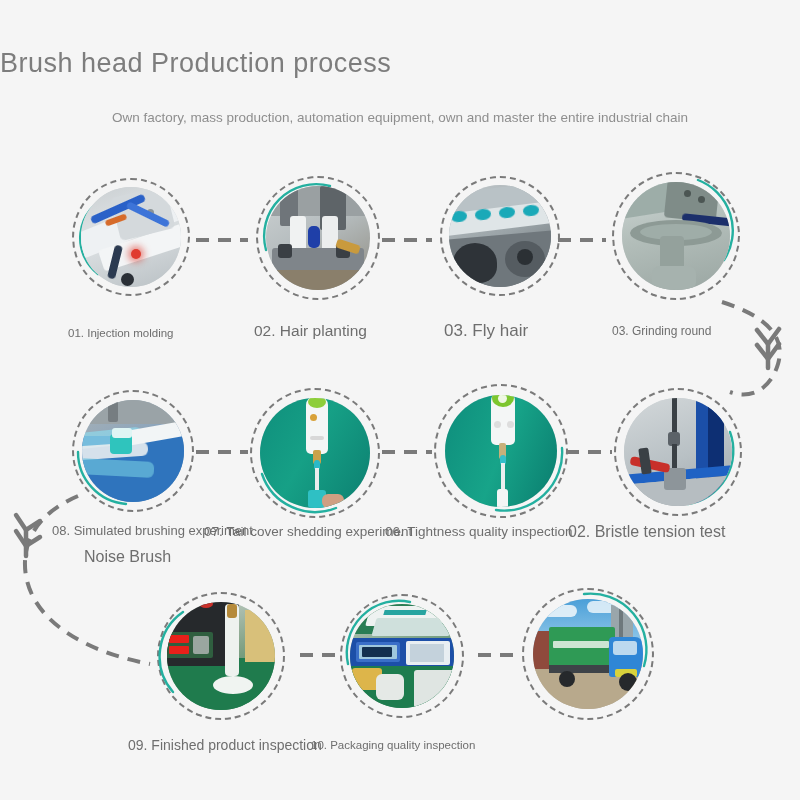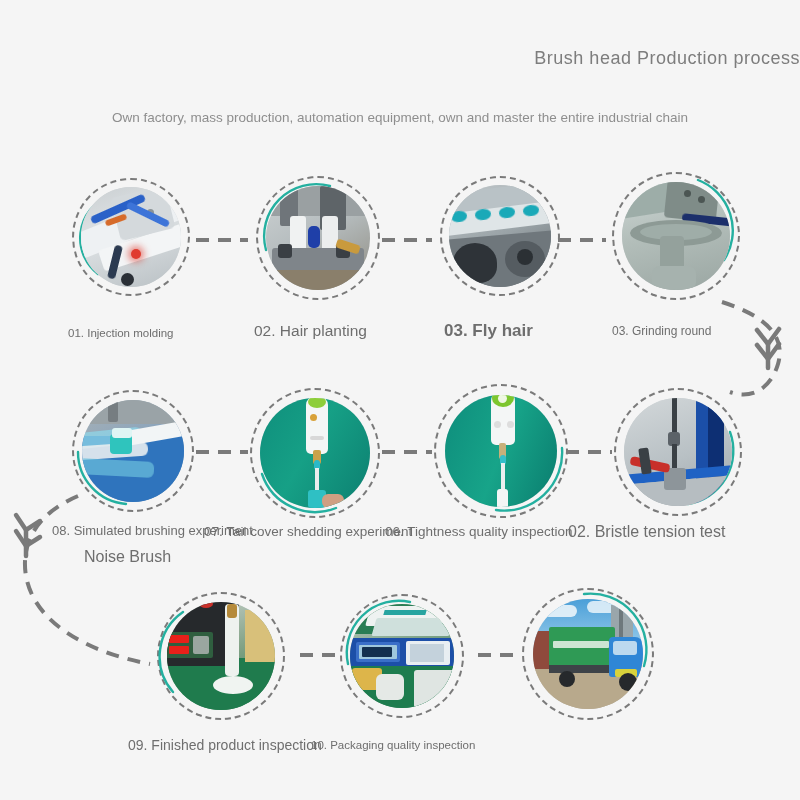--- a/index.html
+++ b/index.html
@@ -21,22 +21,22 @@
     width: 800px;
     height: 800px;
   }
 
   
   .title {
     position: absolute;
     left: 0;
     top: 48px;
     width: 800px;
-    text-align: right;
-    font-size: 18px;
+    text-align: left;
+    font-size: 27px;
     letter-spacing: .5px;
     color: #7d7d7d;
     font-weight: 400;
     white-space: nowrap;
   }
   .subtitle {
     position: absolute;
     left: 0;
     top: 110px;
     width: 800px;
@@ -193,21 +193,21 @@
       <div class="layer blur" style="left:2px;top:26px;width:16px;height:11px;background:#1aa9b8;border-radius:50%;transform:rotate(-7deg);"></div>
       <div class="layer blur" style="left:26px;top:24px;width:16px;height:11px;background:#1aa9b8;border-radius:50%;transform:rotate(-7deg);"></div>
       <div class="layer blur" style="left:50px;top:22px;width:16px;height:11px;background:#1aa9b8;border-radius:50%;transform:rotate(-7deg);"></div>
       <div class="layer blur" style="left:74px;top:20px;width:16px;height:11px;background:#1aa9b8;border-radius:50%;transform:rotate(-7deg);"></div>
       <div class="layer blur" style="left:-8px;top:50px;width:120px;height:58px;background:#6f777c;transform:rotate(-5deg);"></div>
       <div class="layer blur" style="left:4px;top:58px;width:44px;height:40px;background:#2e3338;border-radius:50% 50% 40% 40%;"></div>
       <div class="layer blur" style="left:56px;top:56px;width:40px;height:36px;background:#555c61;border-radius:50%;"></div>
       <div class="layer blur" style="left:68px;top:64px;width:16px;height:16px;background:#2b3034;border-radius:50%;"></div>
     </div>
   </div>
-  <div class="caption" style="left:444px; top:319px; font-size:17px;font-weight:bold;">03. Fly hair</div>
+  <div class="caption" style="left:444px; top:319px; font-size:17px;">03. Fly hair</div>
 
   <div class="node" style="left:612px; top:172px; width:128px; height:128px;">
     <div class="dashring" style="width:128px;height:128px;"></div>
     <svg class="arc" width="128" height="128" viewBox="0 0 128 128">
       <path d="M 86,8 A 54,54 0 0 1 112,88" fill="none" stroke="#24b0a0" stroke-width="2.4" stroke-linecap="round"></path>
     </svg>
     <div class="photo" style="left:10px;top:10px;width:108px;height:108px;">
       <div class="px layer" style="background:linear-gradient(165deg,#cfd8d6 0%,#b3beba 45%,#9aa6a2 100%);"></div>
       <div class="layer blur" style="left:-6px;top:-4px;width:70px;height:36px;background:#9dada8;transform:rotate(-9deg);border-radius:4px;"></div>
       <div class="layer blur" style="left:44px;top:-6px;width:52px;height:44px;background:#7f8c88;transform:rotate(6deg);border-radius:4px;"></div>

